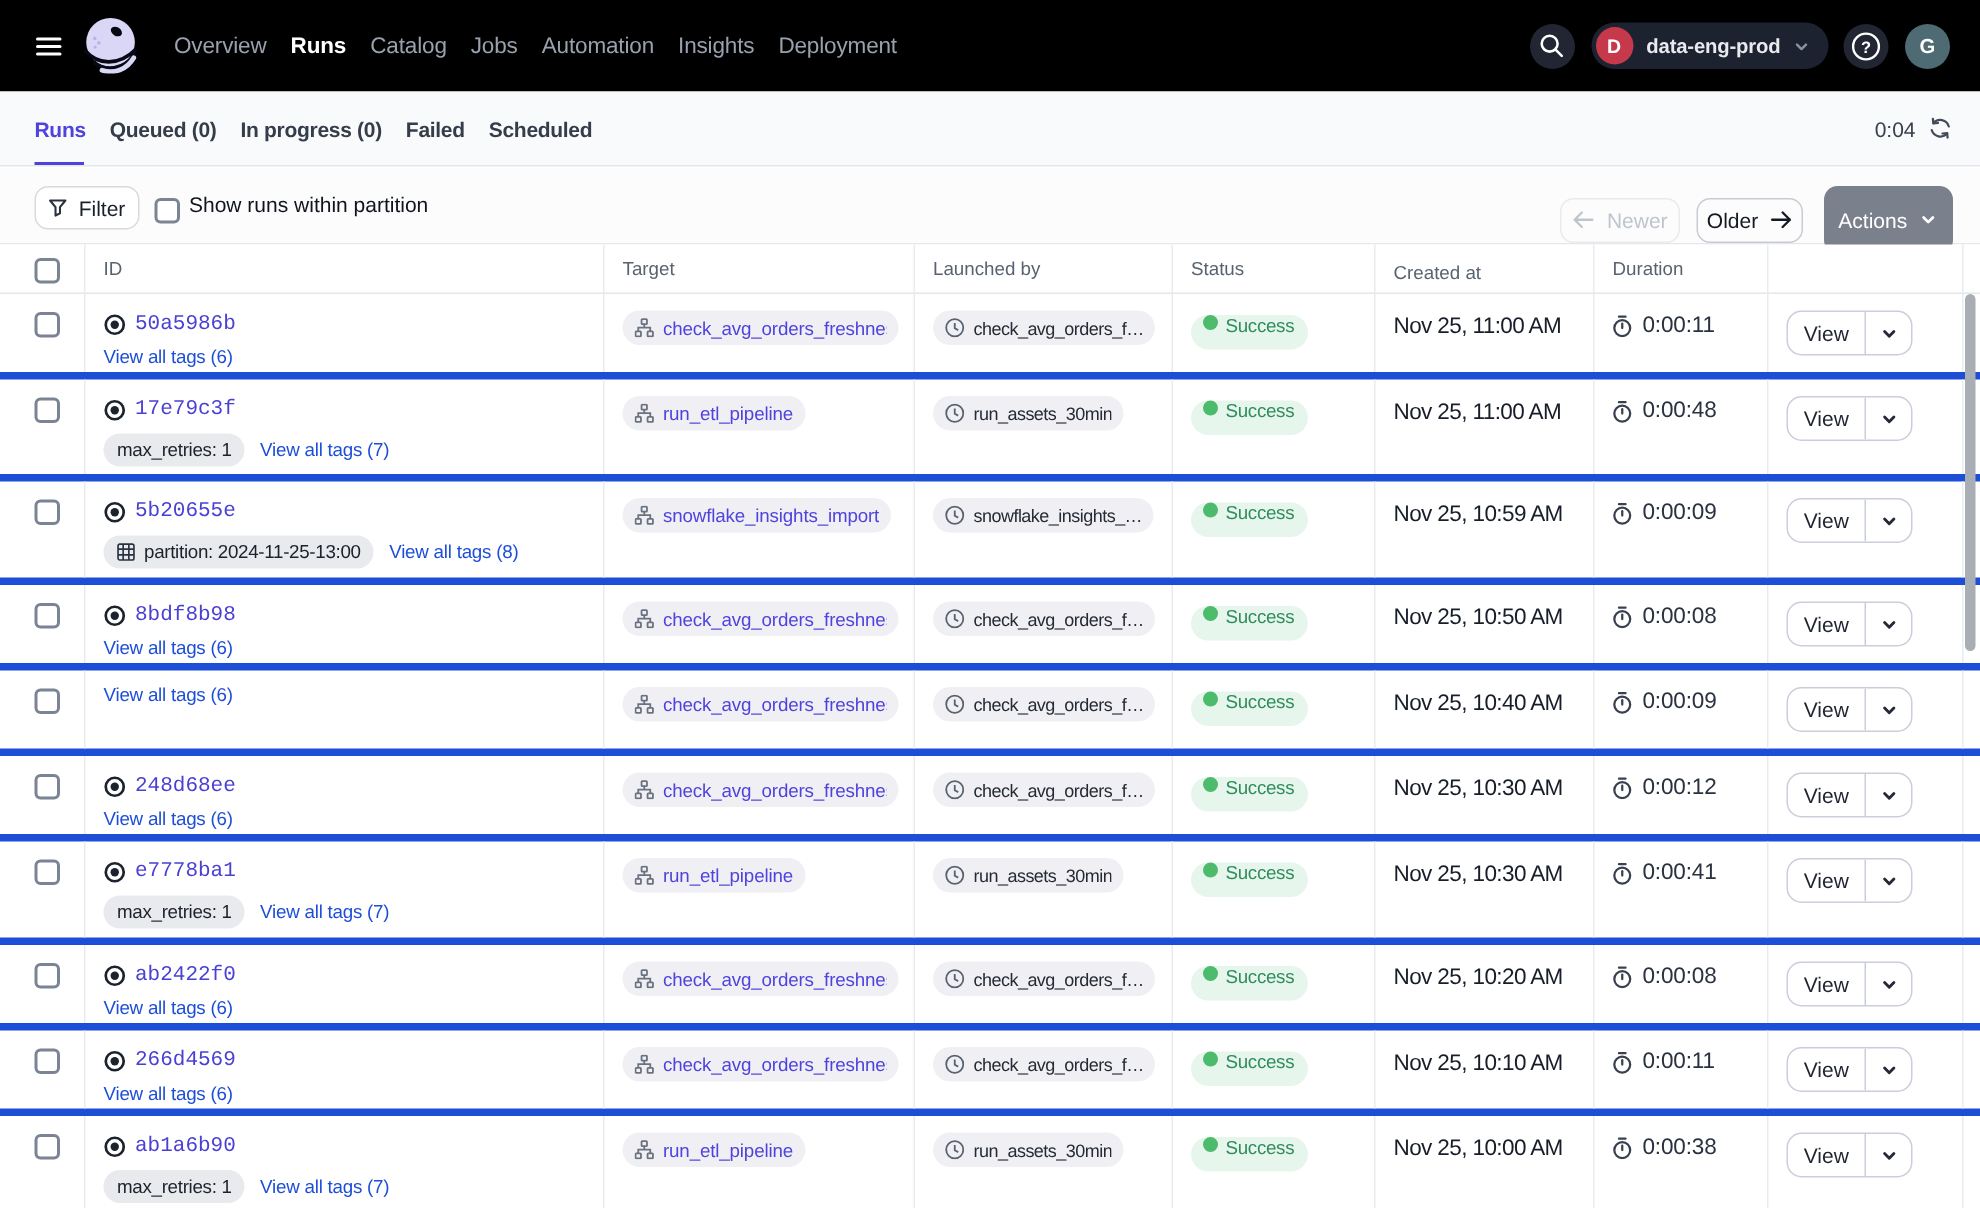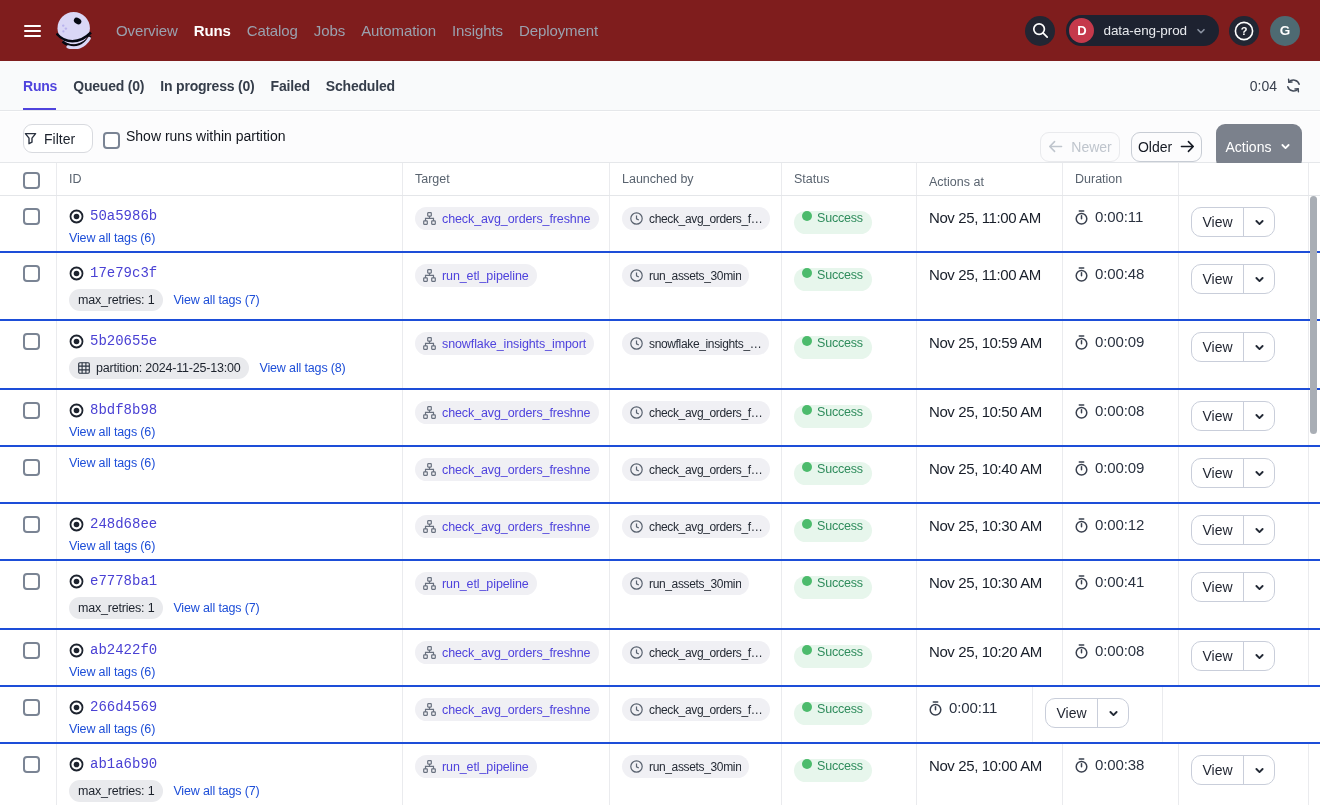--- a/index.html
+++ b/index.html
@@ -1,51 +1,51 @@
 <!DOCTYPE html>
 <html><head><meta charset="utf-8"><title>Runs</title>
 <style>
 *{margin:0;padding:0;box-sizing:border-box}
 html,body{width:1320px;height:805px;overflow:hidden;background:#fff;font-family:"Liberation Sans",sans-serif;-webkit-font-smoothing:antialiased}
-.topnav{position:absolute;left:0;top:0;width:1320px;height:61px;background:#7f1d1d}
+.topnav{position:absolute;left:0;top:0;width:1320px;height:61px;background:#000000}
 .ham{position:absolute;left:24px;top:25px;width:17px;height:12px}
 .ham i{display:block;height:2.4px;background:#fff;border-radius:1px;margin-bottom:2.6px}
 .logo{position:absolute;left:56px;top:11px}
 .nav{position:absolute;left:116px;top:0;height:61px;display:flex;align-items:center;gap:16px}
 .nav a{font-size:15px;color:#9AA1AE;text-decoration:none;letter-spacing:-0.1px}
 .nav a.act{color:#fff;font-weight:bold}
 .tright{position:absolute;right:20px;top:0;height:61px;display:flex;align-items:center}
 .circ{width:30px;height:30px;border-radius:50%;background:#222633;display:flex;align-items:center;justify-content:center}
 .envpill{height:31px;border-radius:16px;background:#1D2230;display:flex;align-items:center;margin-left:11px;margin-right:10px;padding:0 12px 0 3px}
 .envd{width:25px;height:25px;border-radius:50%;background:#C5394B;color:#fff;font-size:13px;font-weight:bold;display:flex;align-items:center;justify-content:center}
-.envname{color:#E8EAEE;font-size:13.5px;font-weight:normal;margin-left:9px;letter-spacing:-0.1px}
+.envname{color:#E8EAEE;font-size:13.5px;font-weight:bold;margin-left:9px;letter-spacing:-0.1px}
 .envchev{margin-left:8px;display:flex}
 .avatar{width:30px;height:30px;border-radius:50%;background:#4E6A72;color:#fff;font-size:13.5px;font-weight:bold;display:flex;align-items:center;justify-content:center;margin-left:11px}
 .helpc{margin-left:0}
 .tabsrow{position:absolute;left:0;top:61px;width:1320px;height:50px;background:#F9FAFB;border-bottom:1px solid #E5E7EA}
 .tabs{position:absolute;left:23px;top:0;height:49px;display:flex;align-items:center;gap:16px}
 .tab{font-size:14px;font-weight:bold;letter-spacing:-0.2px;color:#353D4A}
 .tab.act{color:#4F43DD}
 .underline{position:absolute;left:23px;bottom:0;width:33px;height:2px;background:#4F43DD}
 .refresh{position:absolute;right:19px;top:0;height:49px;display:flex;align-items:center;gap:9px}
 .rtime{font-size:14px;color:#39404E}
 .filterrow{position:absolute;left:0;top:112px;width:1320px;height:51px;background:#FCFCFD;border-bottom:1px solid #E5E7EA}
-.fbtn{position:absolute;left:23px;top:12px;width:70px;height:29px;border:1px solid #D8DADF;border-radius:9px;background:#fff;display:flex;align-items:center;justify-content:flex-start;gap:7px;font-size:14px;color:#1A202B}
+.fbtn{position:absolute;left:23px;top:12px;width:70px;height:29px;border:1px solid #D8DADF;border-radius:9px;background:#fff;display:flex;align-items:center;justify-content:center;gap:7px;font-size:14px;color:#1A202B}
 .fcb{position:absolute;left:103px;top:20px}
 .cb{display:inline-block;width:17px;height:17px;border:2px solid #7A8494;border-radius:4px;background:#fff}
 .fl{position:absolute;left:126px;top:16px;font-size:14px;color:#10141C}
 .pagebtns{position:absolute;right:18px;top:12px;display:flex;align-items:center}
 .pbtn{height:30px;border-radius:9px;display:flex;align-items:center;justify-content:center;font-size:14px;gap:8px;padding:0 14px}
 .newer{border:1px solid #E9EAED;color:#BFC5CD;width:80px;padding:0}
 .older{border:1px solid #C7CCD4;color:#141923;margin-left:11px;width:71px;padding:0}
 .actions{background:#7B818C;color:#fff;margin-left:14px;width:86px;height:45px;padding:0}
 .tbl{position:absolute;left:0;top:163px;width:1320px;height:642px;background:#fff}
 .thead{display:flex;height:33px;border-bottom:1px solid #E4E6E9}
 .th{font-size:12.5px;color:#59636F;padding:9px 0 0 12px}
-.row{display:flex;border-bottom:2px solid #1d4ed8}
+.row{display:flex;border-bottom:5px solid #1d4ed8}
 .c{border-right:1px solid #EAEBEE;height:100%}
 .c0{width:57px;padding:12px 0 0 23px}
 .c1{width:346px;padding:7px 0 0 12px}
 .c2{width:207px;padding:11px 0 0 12px}
 .c3{width:172px;padding:11px 0 0 12px}
 .c4{width:135px;padding:11px 0 0 12px}
 .c5{width:146px;padding:12px 0 0 12px;font-size:15px;letter-spacing:-0.4px;color:#181E29;line-height:20px}
 .c6{width:116px;padding:12px 0 0 12px;display:flex;align-items:flex-start}
 .c6 .ic{margin-top:2px}
 .c7{width:130px;padding:11px 0 0 12px;border-right:1px solid #EAEBEE}
@@ -159,21 +159,21 @@
         </svg></div>
 </div>
 </div>
 <div class="tbl">
 <div class="thead">
 <div class="c c0" style="padding:9px 0 0 23px"><span class="cb"></span></div>
 <div class="c c1 th" style="padding:9px 0 0 12px">ID</div>
 <div class="c c2 th" style="padding:9px 0 0 12px">Target</div>
 <div class="c c3 th" style="padding:9px 0 0 12px">Launched by</div>
 <div class="c c4 th" style="padding:9px 0 0 12px">Status</div>
-<div class="c c5 th" style="padding:9px 0 0 12px;font-size:12.5px;letter-spacing:0;color:#59636F">Actions at</div>
+<div class="c c5 th" style="padding:9px 0 0 12px;font-size:12.5px;letter-spacing:0;color:#59636F">Created at</div>
 <div class="c c6 th" style="padding:9px 0 0 12px;display:block">Duration</div>
 <div class="c c7 th" style="padding:9px 0 0 12px"></div>
 </div>
 <div class="row" style="height:57px">
 <div class="c c0"><span class="cb"></span></div>
 <div class="c c1">
         <div class="idline">
           <svg class="ic" width="15" height="15" viewBox="0 0 15 15">
             <circle cx="7.5" cy="7.5" r="6" fill="none" stroke="#1D232E" stroke-width="1.8"></circle>
             <circle cx="7.5" cy="7.5" r="2.8" fill="#1D232E"></circle>
@@ -588,20 +588,21 @@
           <span class="tname">check_avg_orders_freshness_check</span>
         </span></div>
 <div class="c c3"><span class="gpill lpill">
           <svg class="ic" width="13" height="13" viewBox="0 0 13 13" fill="none" stroke="#59626F" stroke-width="1.2">
             <circle cx="6.5" cy="6.5" r="5.7"></circle>
             <path d="M6.5 3.4 V6.8 l2.3 1.3"></path>
           </svg>
           <span class="lname">check_avg_orders_f…</span>
         </span></div>
 <div class="c c4"><span class="spill"><i></i>Success</span></div>
+<div class="c c5">Nov 25, 10:10 AM</div>
 <div class="c c6">
         <svg class="ic" width="13" height="15" viewBox="0 0 13 15" fill="none" stroke="#39404E" stroke-width="1.5">
           <path d="M4.3 1.1 h4.4" stroke-linecap="round"></path>
           <circle cx="6.5" cy="8.7" r="5.3"></circle>
           <path d="M6.5 8.7 V5.8" stroke-linecap="round"></path>
         </svg>
         <span class="dur">0:00:11</span>
       </div>
 <div class="c c7"><span class="vbtn">
           <span class="vleft">View</span>

